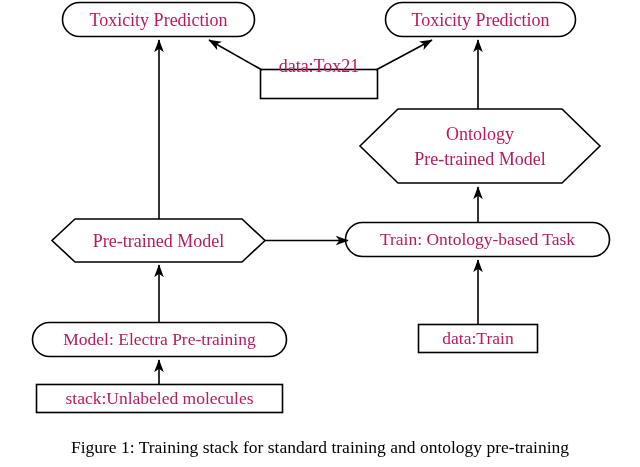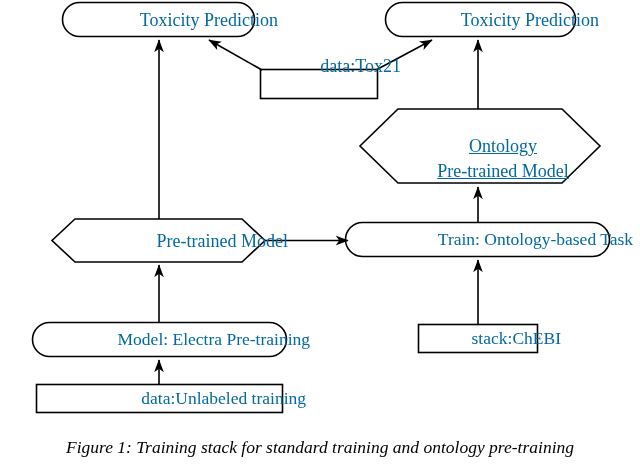--- a/index.html
+++ b/index.html
@@ -24,41 +24,39 @@
     position: absolute;
     left: 0;
     top: 0;
     width: 640px;
     height: 430px;
   }
   .node-label {
     position: absolute;
     display: flex;
     align-items: center;
-    justify-content: flex-end;
+    justify-content: center;
     text-align: center;
     font-family: "Liberation Serif", "DejaVu Serif", serif;
-    color: #0369a1;
+    color: #be185d;
     white-space: nowrap;
     pointer-events: none;
-    margin-left: 23px;
   }
   .lbl-18 { font-size: 18px; line-height: 20px; }
   .lbl-17 { font-size: 17.5px; line-height: 19px; }
   #caption {
     position: absolute;
     left: 0;
     top: 436px;
     width: 640px;
     text-align: center;
     font-family: "Liberation Serif", "DejaVu Serif", serif;
     font-size: 17.5px;
     line-height: 22px;
     color: #000;
-    font-style: italic;
   }
 </style>
 </head>
 <body>
 
 <div id="figure-root">
 
   <svg id="diagram-svg" viewBox="0 0 640 430">
     <defs>
       <marker id="arrowhead" markerWidth="9" markerHeight="9" refX="7.6" refY="3.2" orient="auto" markerUnits="strokeWidth">
@@ -108,40 +106,40 @@
   </div>
 
   <div class="node-label lbl-18" style="left:385px; top:2px; width:191px; height:35px;">
     <span>Toxicity Prediction</span>
   </div>
 
   <div class="node-label lbl-18" style="left:260px; top:51px; width:118px; height:30px;">
     <span>data:Tox21</span>
   </div>
 
-  <div class="node-label" style="left:360px; top:109px; width:240px; height:75px; flex-direction:column; font-size:18px; line-height:25px;text-decoration:underline;">
+  <div class="node-label" style="left:360px; top:109px; width:240px; height:75px; flex-direction:column; font-size:18px; line-height:25px;">
     <span>Ontology</span>
     <span>Pre-trained Model</span>
   </div>
 
   <div class="node-label lbl-18" style="left:52px; top:219px; width:213px; height:44px;">
     <span>Pre-trained Model</span>
   </div>
 
   <div class="node-label lbl-17" style="left:345px; top:222px; width:265px; height:35px;">
     <span>Train: Ontology-based Task</span>
   </div>
 
   <div class="node-label lbl-17" style="left:32px; top:322px; width:255px; height:35px;">
     <span>Model: Electra Pre-training</span>
   </div>
 
   <div class="node-label lbl-17" style="left:418px; top:324px; width:120px; height:29px;">
-    <span>stack:ChEBI</span>
+    <span>data:Train</span>
   </div>
 
   <div class="node-label lbl-17" style="left:36px; top:384px; width:247px; height:29px;">
-    <span>data:Unlabeled training</span>
+    <span>stack:Unlabeled molecules</span>
   </div>
 
   <div id="caption">Figure 1: Training stack for standard training and ontology pre-training</div>
 
 </div>
 
 </body></html>

